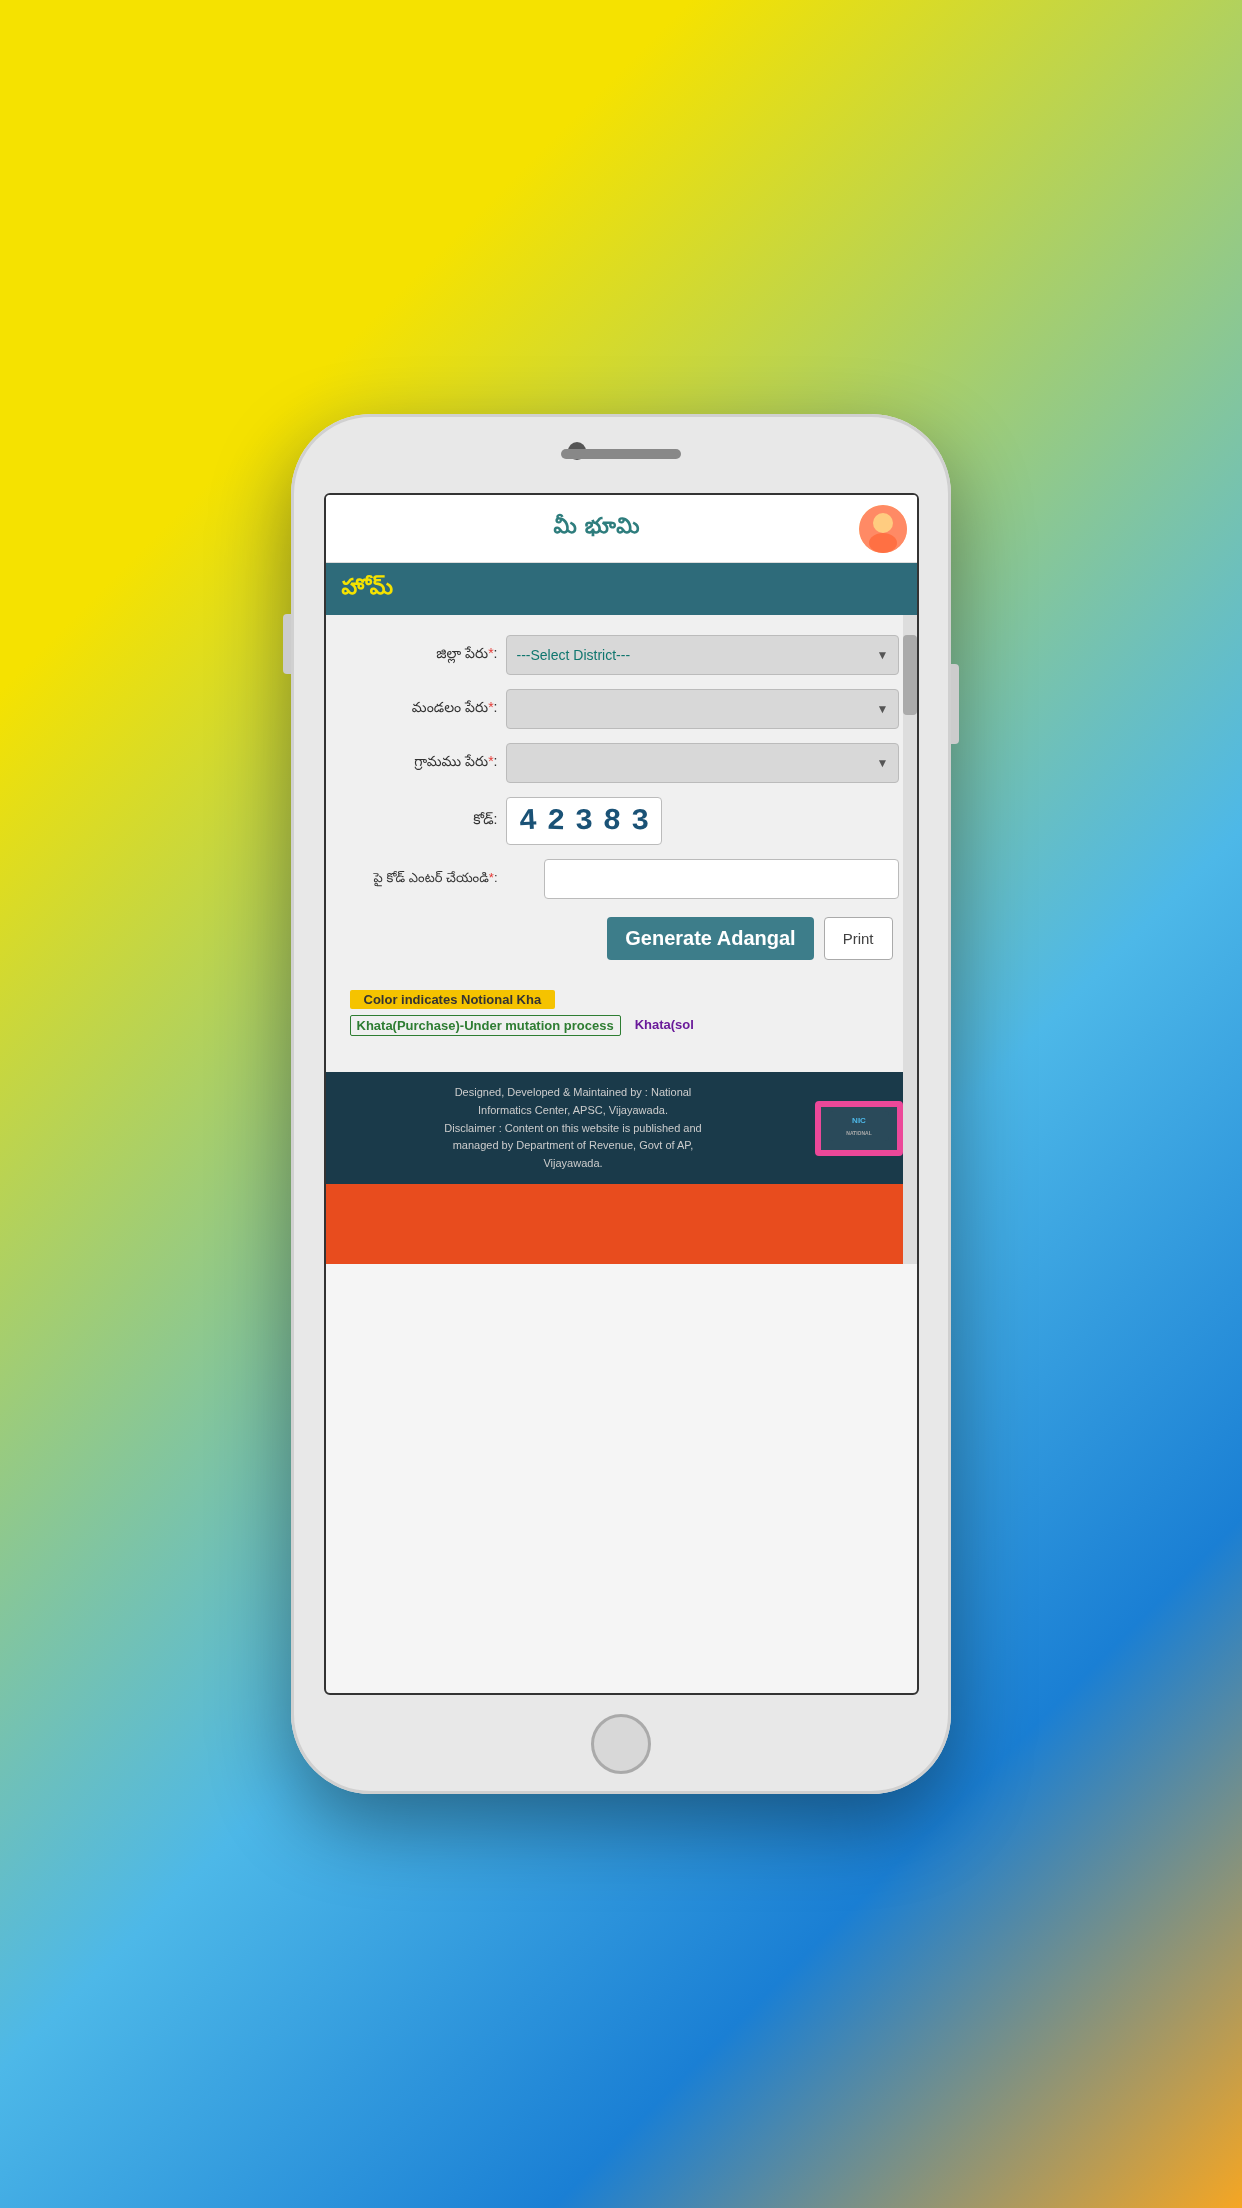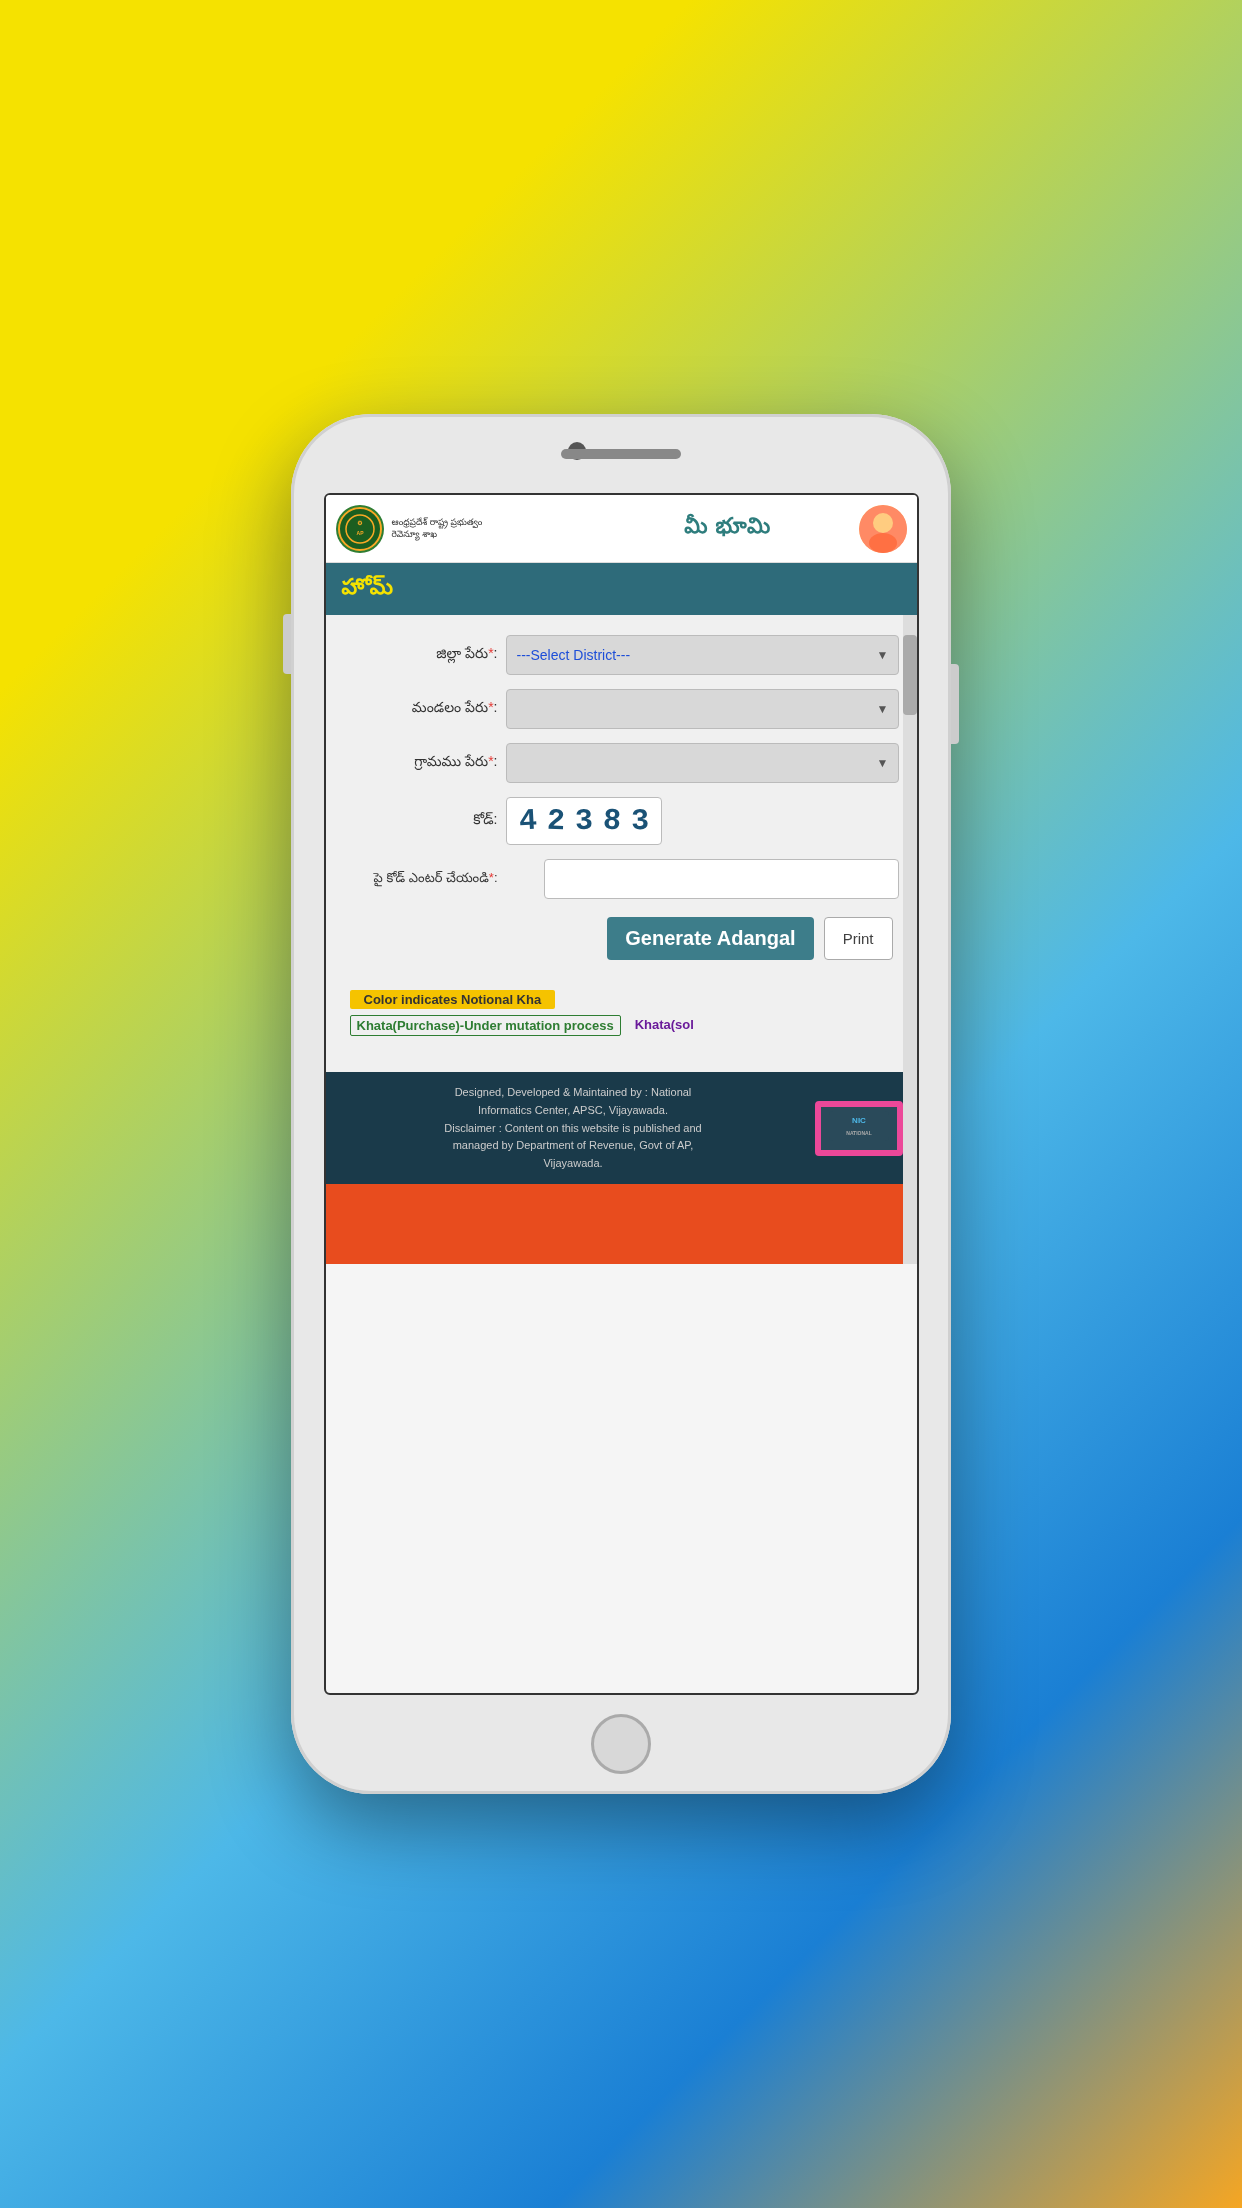--- a/index.html
+++ b/index.html
@@ -239,21 +239,21 @@
     }
 
     .select-wrapper select {
       width: 100%;
       height: 40px;
       background: #d8d8d8;
       border: 1px solid #bbb;
       border-radius: 4px;
       padding: 0 10px;
       font-size: 14px;
-      color: #1d4ed8;
+      color: #0f766e;
       appearance: none;
       -webkit-appearance: none;
       cursor: pointer;
     }
 
     .select-arrow {
       position: absolute;
       right: 10px;
       top: 50%;
       transform: translateY(-50%);
@@ -475,35 +475,20 @@
   <div class="phone-side-btn-right"></div>
 
   <div class="phone-top-bar">
     <div class="phone-camera"></div>
     <div class="phone-speaker"></div>
   </div>
 
   <div class="phone-screen">
 
     <div class="app-header">
-      <div class="app-logo-area">
-
-        <div class="app-logo-emblem">
-          <svg viewBox="0 0 44 44" xmlns="http://www.w3.org/2000/svg">
-            <circle cx="22" cy="22" r="21" fill="#1b5e20" stroke="#f9a825" stroke-width="2"></circle>
-            <circle cx="22" cy="22" r="14" fill="none" stroke="#f9a825" stroke-width="1.5"></circle>
-            <text x="22" y="18" text-anchor="middle" font-size="6" fill="#f9a825">⚙</text>
-            <text x="22" y="28" text-anchor="middle" font-size="5" fill="#f9a825">AP</text>
-          </svg>
-        </div>
-        <div class="app-logo-text-block">
-          <span>ఆంధ్రప్రదేశ్ రాష్ట్ర ప్రభుత్వం</span>
-          <span>రెవెన్యూ శాఖ</span>
-        </div>
-      </div>
       <div class="app-title-telugu">మీ భూమి</div>
       <div class="app-avatar">
         <svg width="48" height="48" viewBox="0 0 48 48">
           <rect width="48" height="48" fill="#ff8a65" rx="24"></rect>
           <circle cx="24" cy="18" r="10" fill="#ffcc80"></circle>
           <ellipse cx="24" cy="38" rx="14" ry="10" fill="#ff7043"></ellipse>
         </svg>
       </div>
     </div>
 

